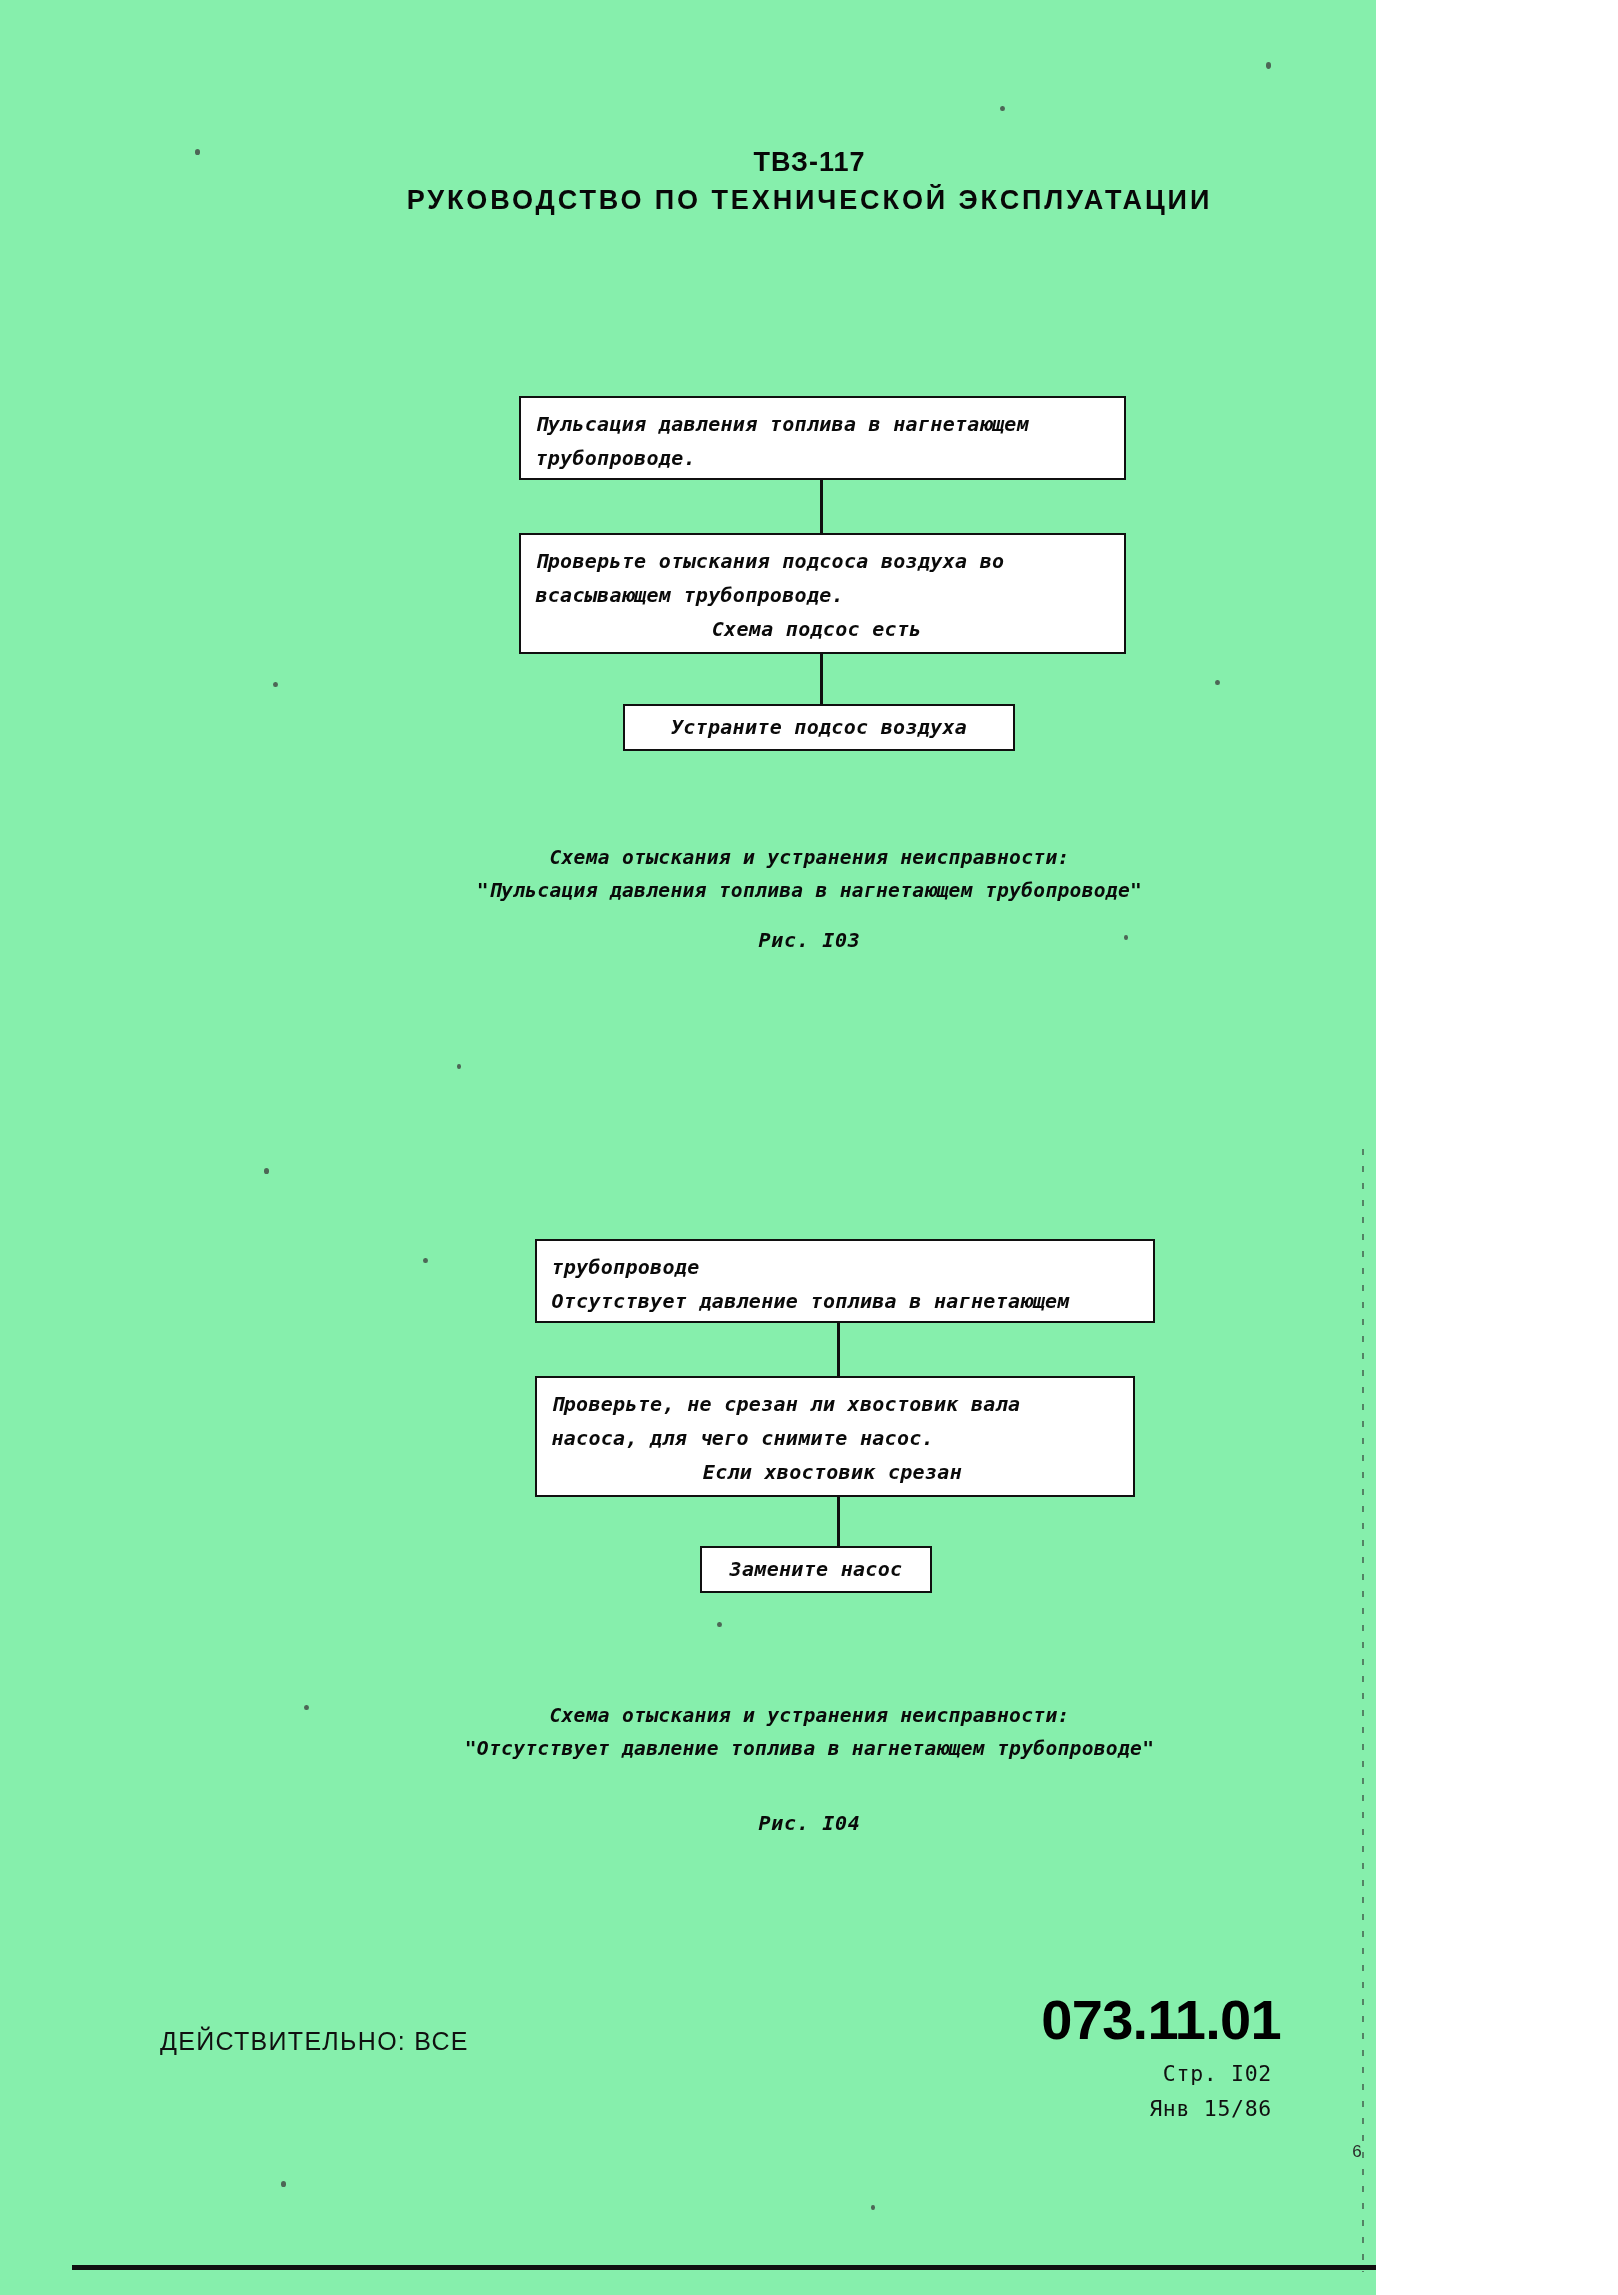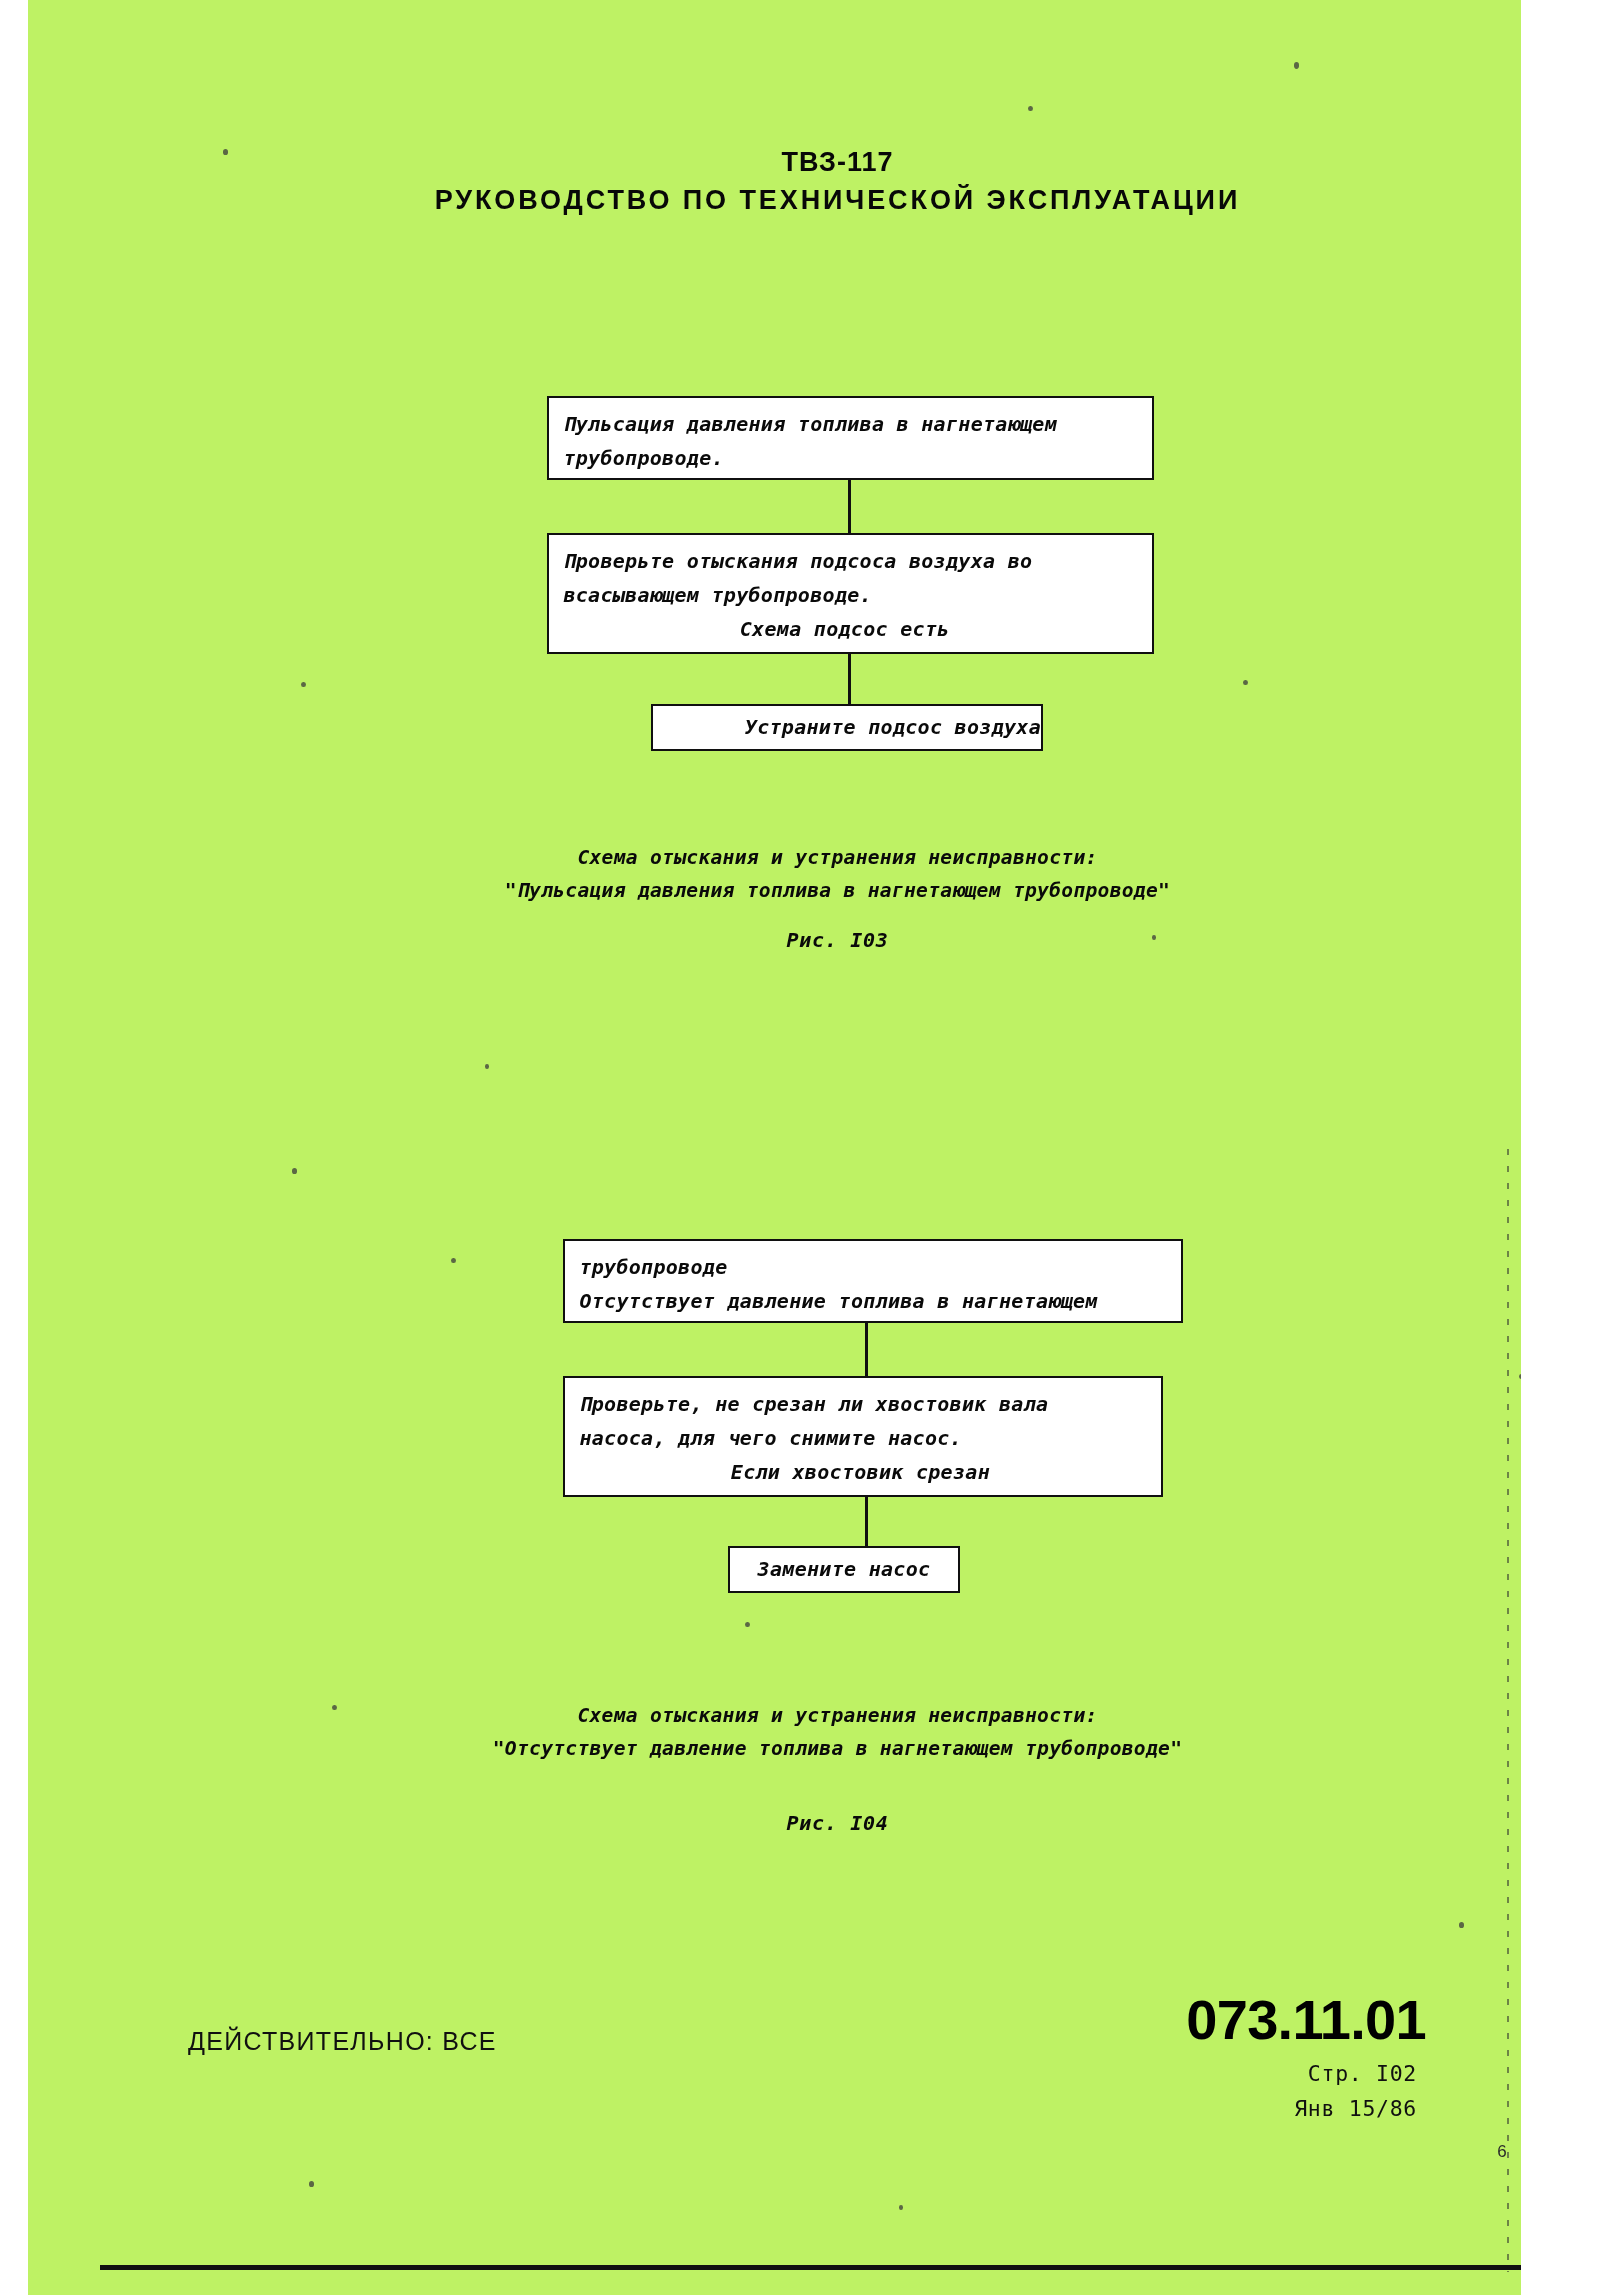--- a/index.html
+++ b/index.html
@@ -6,25 +6,24 @@
     margin: 0;
     padding: 0;
     background: #ffffff;
   }
   body {
     font-family: "Liberation Serif", serif;
     color: #111111;
   }
   #page {
     position: relative;
-    width: 1493px;
+    width: 1376px;
     height: 2295px;
-    background: #bef264;
+    background: #86efac;
     overflow: hidden;
-    margin-left: 28px;
   }
 
   
   .abs { position: absolute; }
   .ctr { text-align: center; }
 
   
   .tw {
     font-family: "DejaVu Sans Mono", "Liberation Mono", monospace;
     font-weight: 700;
@@ -177,21 +176,21 @@
       <div class="pad">
         <div class="tw ln">Проверьте отыскания подсоса воздуха во</div>
         <div class="tw ln">всасывающем трубопроводе.</div>
         <div class="tw ln ctr" style="padding-right:26px;">Схема подсос есть</div>
       </div>
     </div>
 
     <div class="abs connector" style="left:820px; top:654px; height:50px;"></div>
 
     <div class="abs fbox" style="left:623px; top:704px; width:392px; height:47px; border-width:2px;">
-      <div class="tw ln ctr" style="line-height:43px;text-align:right;">Устраните подсос воздуха</div>
+      <div class="tw ln ctr" style="line-height:43px;">Устраните подсос воздуха</div>
     </div>
 
     <div class="abs ctr tw cap" style="top:842px;">Схема отыскания и устранения неисправности:</div>
     <div class="abs ctr tw cap" style="top:875px;">"Пульсация давления топлива в нагнетающем трубопроводе"</div>
     <div class="abs ctr tw figlabel" style="top:928px;">Рис. I03</div>
   </div>
 
   <div class="abs">
 
     <div class="abs fbox" style="left:535px; top:1239px; width:620px; height:84px;">

